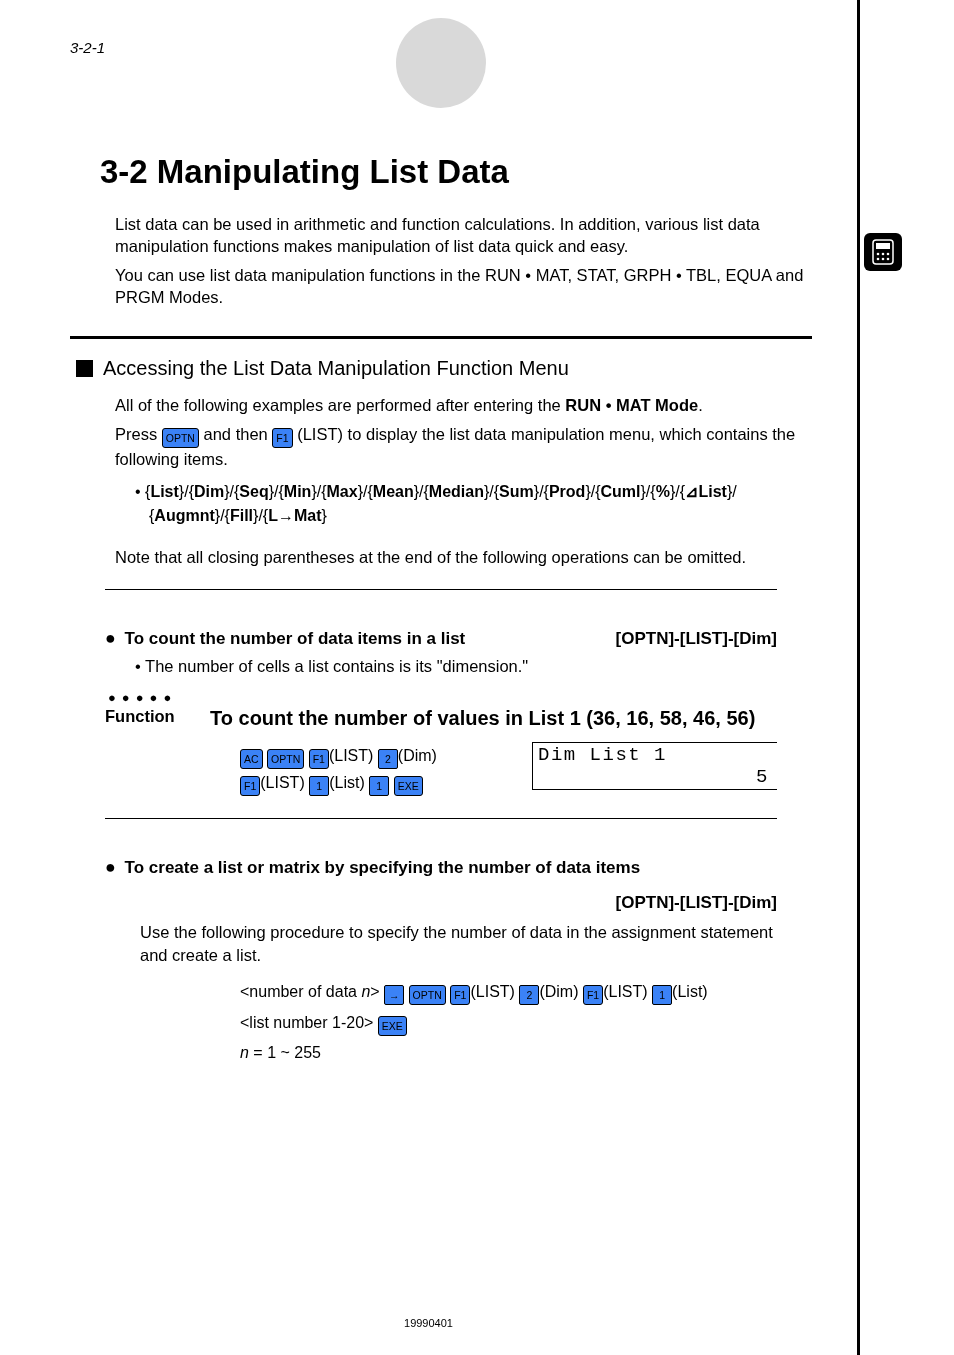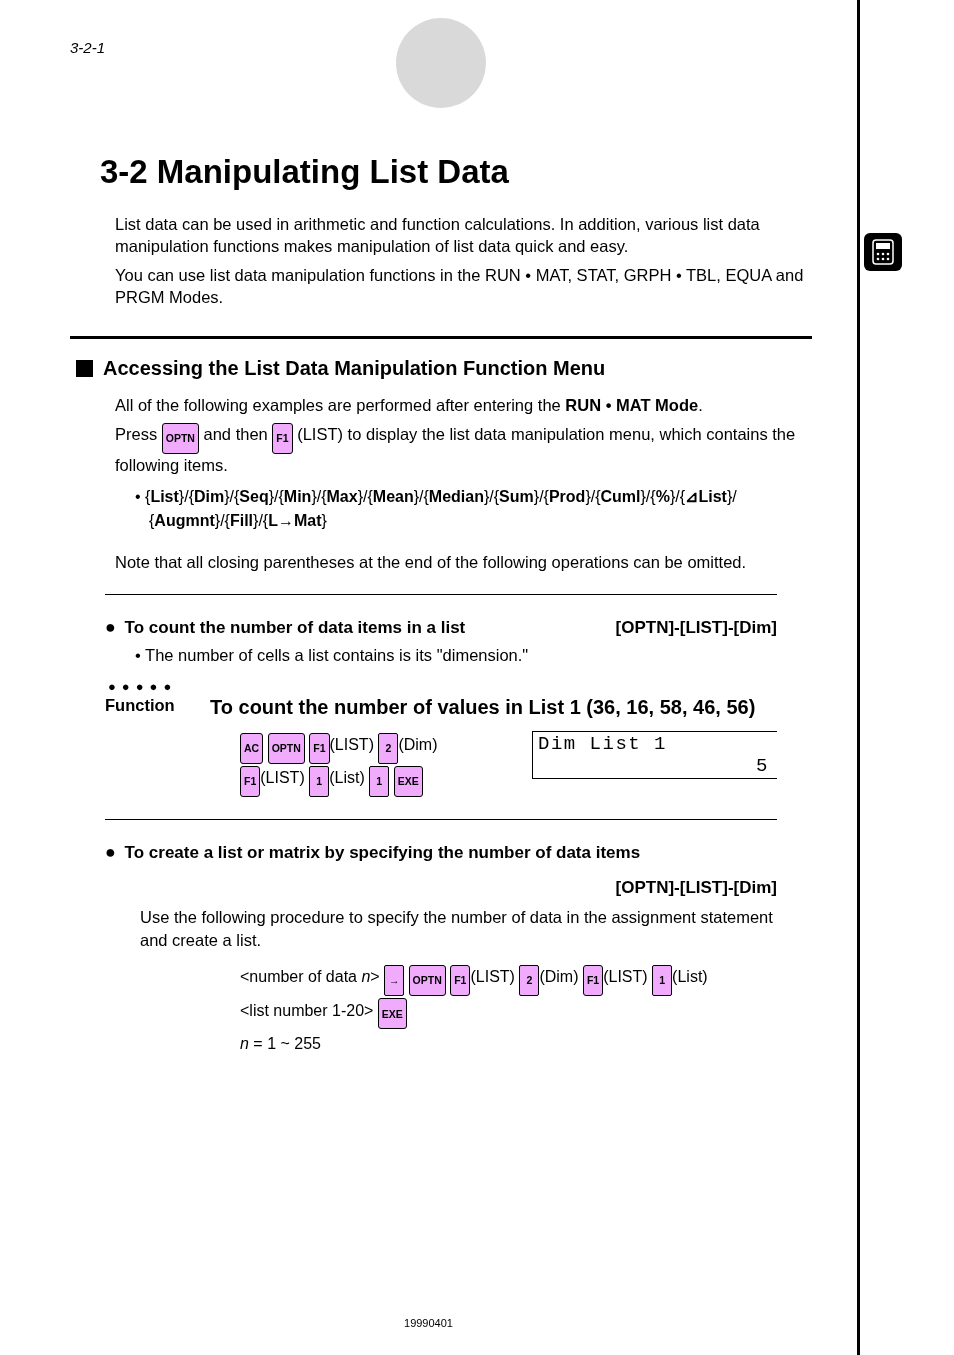--- a/index.html
+++ b/index.html
@@ -59,54 +59,54 @@
     line-height: 1.35;
     margin-left: 45px;
     margin-right: 5px;
   }
   .intro p { margin-bottom: 6px; }
   .modes span.b { font-weight: normal; }
   .rule-thick { border: none; border-top: 3px solid #000; margin: 28px 0 18px 0; }
   .rule-thin { border: none; border-top: 1px solid #000; margin: 22px 35px; }
   h2 {
     font-size: 20px;
-    font-weight: bold;
+    font-weight: normal;
     margin: 0 0 14px 0;
     display: flex; align-items: center;
   }
   h2 .sq { width: 17px; height: 17px; background: #000; margin-right: 10px; margin-left: 6px; }
   .body-block { margin-left: 45px; font-size: 16.5px; line-height: 1.4; }
   .body-block p { margin-bottom: 6px; }
   .key {
     display: inline-flex;
     align-items: center; justify-content: center;
     border: 1.2px solid #000;
     border-radius: 3px;
-    height: 31px;
+    height: 20px;
     min-width: 20px;
     padding: 0 3px;
     font-size: 10.5px;
     font-family: Arial, sans-serif;
-    font-weight: bold;
+    font-weight: normal;
     vertical-align: -2px;
     line-height: 1;
-    background: #f0abfc;
+    background: #3b82f6;
   }
   .key.square { border-radius: 2px; }
   .menu-list {
     margin: 8px 0 6px 20px;
     font-size: 16px; line-height: 1.5;
     text-indent: -14px; padding-left: 14px;
   }
   .note { margin: 20px 0 0 45px; font-size: 16.5px; }
   .op-head {
     display: flex; justify-content: space-between; align-items: baseline;
     margin: 0 35px 8px 35px;
   }
-  .op-title { font-size: 17px; font-weight: bold; }
+  .op-title { font-size: 17px; font-weight: bold; margin-top: 16px; }
   .op-title .bullet { font-size: 18px; margin-right: 4px; }
   .op-path { font-size: 17px; font-weight: bold; }
   .keyline { text-align: center; font-size: 16px; margin: 8px 0; }
   .sub-bullet { margin: 6px 0 6px 65px; font-size: 16.5px; }
   .example-dots { margin: 14px 0 2px 38px; letter-spacing: 6px; font-size: 13px; }
   .example-row { display: flex; margin: 0 35px; align-items: flex-start; }
   .example-label { font-weight: bold; width: 105px; font-size: 16.5px; flex-shrink:0; }
   .example-text { font-weight: bold; font-size: 20px; }
   .example-detail {
     display: flex; margin: 12px 35px 0 170px;

